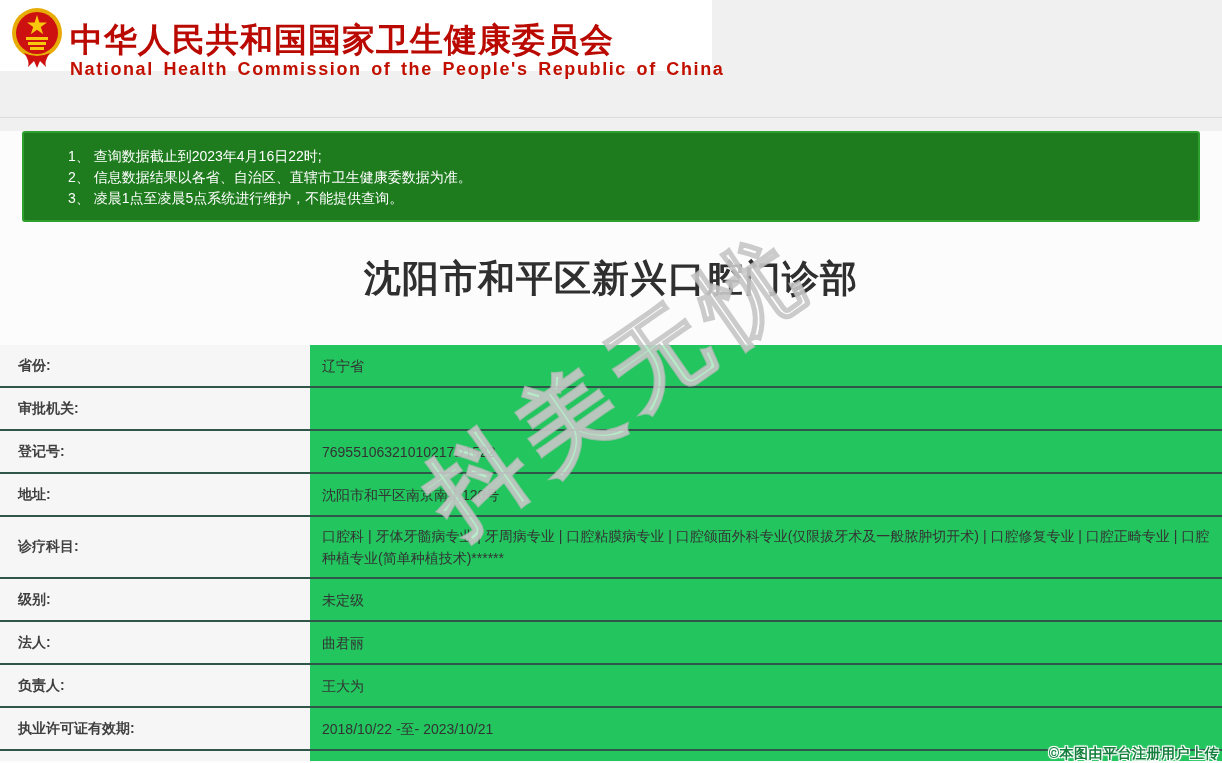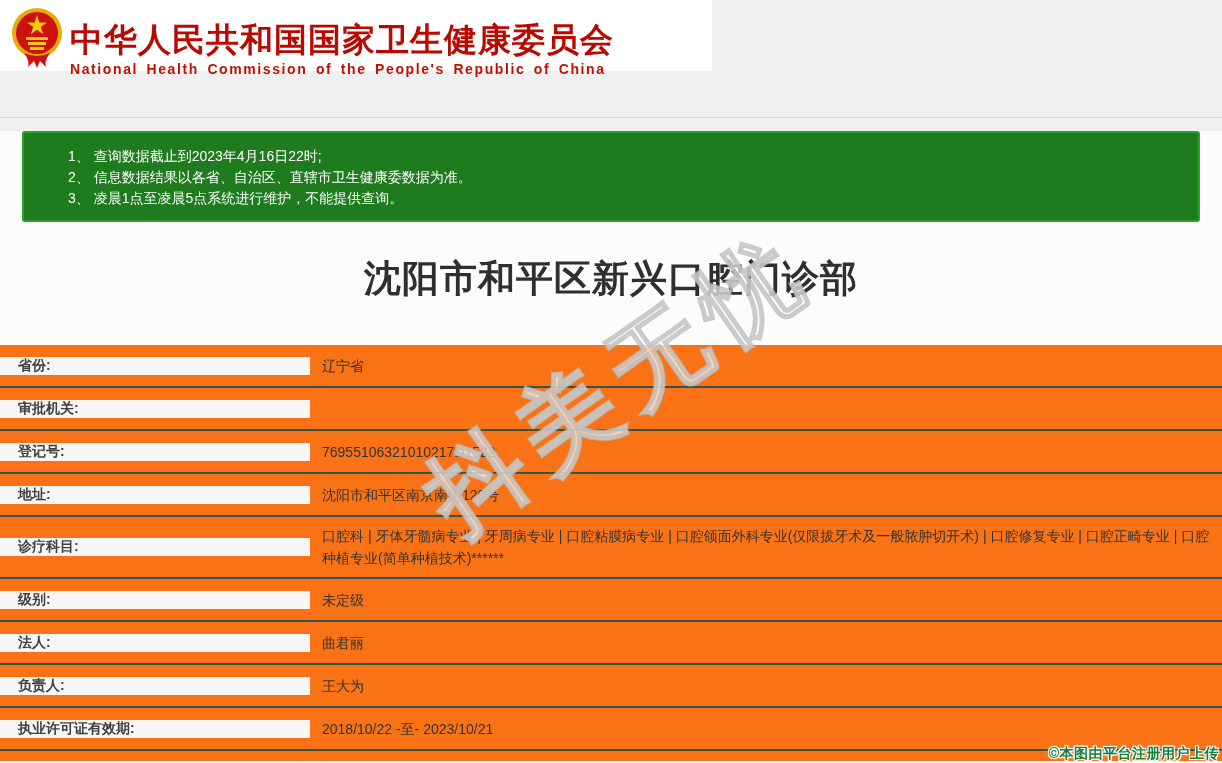--- a/index.html
+++ b/index.html
@@ -13,41 +13,41 @@
   .header-card{
     position:absolute;left:0;top:0;width:712px;height:71px;background:#ffffff;
     display:flex;align-items:center;
   }
   .emblem{width:54px;height:62px;margin:4px 6px 0 10px;flex:0 0 auto;}
   .header-titles{display:flex;flex-direction:column;justify-content:center;margin-top:27px;}
   .header-title-cn{
     font-size:33px;font-weight:bold;color:#b90900;letter-spacing:1px;line-height:38px;
   }
   .header-title-en{
-    font-size:14px;font-weight:bold;color:#c21000;letter-spacing:1.6px;word-spacing:3px;
+    font-size:18px;font-weight:bold;color:#c21000;letter-spacing:1.6px;word-spacing:3px;
     line-height:16px;margin-top:2px;white-space:nowrap;
   }
   .strip-divider{position:absolute;left:0;top:117px;width:1222px;border-top:1px solid #dcdcdc;}
   
   .notice{
     margin:0 22px;height:91px;box-sizing:border-box;
     background:#1e7b1e;border:2px solid #2da02d;border-radius:3px;
     color:#ffffff;font-size:14px;padding:13px 10px 0 44px;
   }
   .notice-line{line-height:21px;white-space:nowrap;}
   
   .page-title{
     margin:31px 0 0 0;height:52px;line-height:52px;text-align:center;
     font-size:37px;font-weight:700;color:#2f2f2f;letter-spacing:1px;
   }
   
   .record-table{margin-top:40px;width:1222px;}
   .row{
     display:flex;min-height:43px;box-sizing:border-box;
-    border-bottom:2px solid #30564a;background:#f97316;align-items:center;
+    border-bottom:2px solid #30564a;background:#22c55e;
   }
   .cell-label{
     flex:0 0 310px;box-sizing:border-box;background:#f5f6f5;
     display:flex;align-items:center;padding-left:18px;
     font-size:14px;font-weight:bold;color:#404040;
   }
   .cell-value{
     flex:1;display:flex;align-items:center;
     padding:8px 12px 8px 12px;box-sizing:border-box;
     font-size:14px;color:#333333;line-height:22px;

